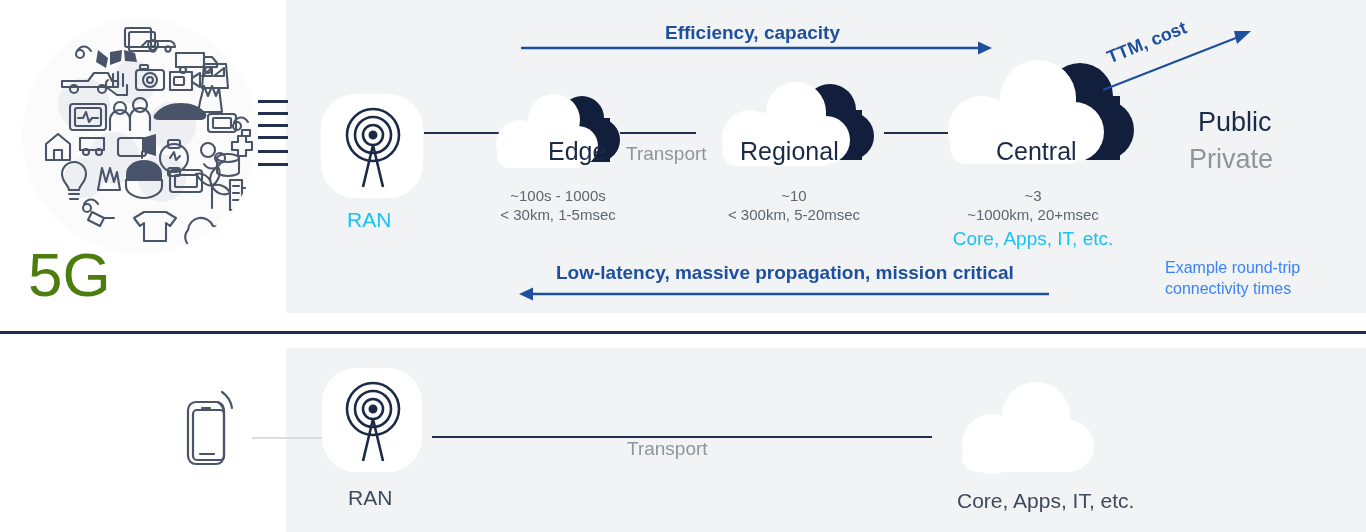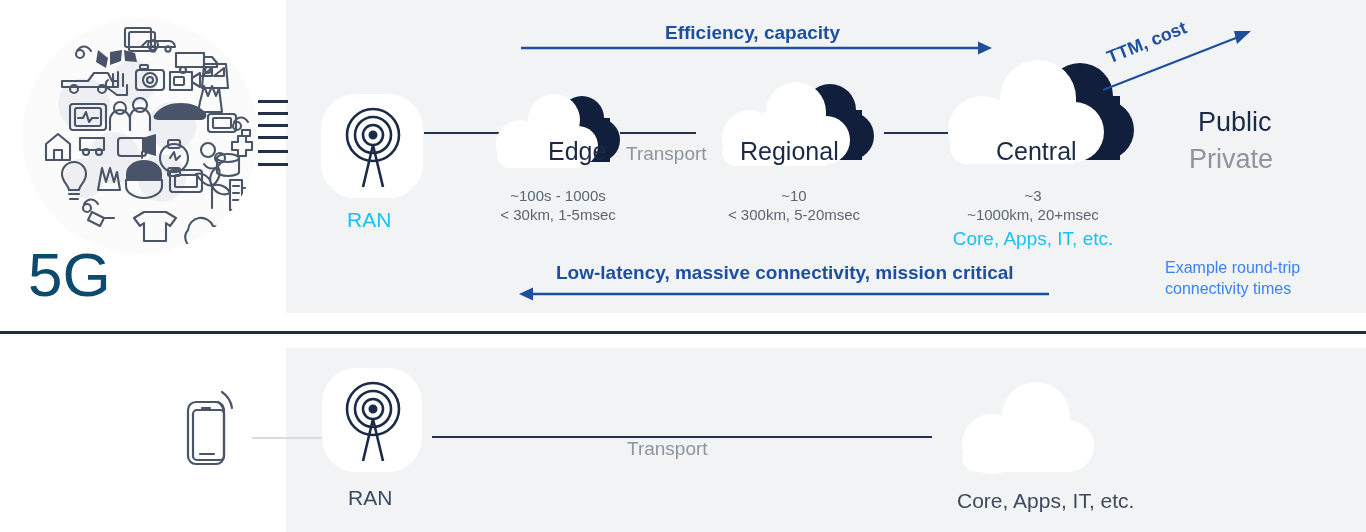--- a/index.html
+++ b/index.html
@@ -15,21 +15,21 @@
   #panel-4g{left:286px;top:348px;width:1080px;height:184px;}
 
   .divider{position:absolute;left:0;top:331px;width:1366px;height:3px;background:#1c2b4a;}
 
   
   .iot-circle{
     position:absolute;left:22px;top:18px;width:236px;height:236px;border-radius:50%;
     background:#fbfbfc;overflow:hidden;
   }
   .gen-label{position:absolute;font-weight:400;letter-spacing:0px;line-height:1;}
-  #label-5g{left:28px;top:244px;font-size:62px;color:#0c4a6e;}
+  #label-5g{left:28px;top:244px;font-size:62px;color:#4d7c0f;}
   #label-4g{left:30px;top:360px;font-size:62px;color:#7f8a99;}
 
   
   .stripe{position:absolute;background:#23304d;height:3px;}
 
   
   .t{position:absolute;white-space:nowrap;}
   .cloudname{font-size:25px;color:#1b2a47;}
   .meta{font-size:15px;color:#5b6670;text-align:center;line-height:1.35;}
   .cyan{color:#18c2f4;}
@@ -329,21 +329,21 @@
   </svg>
   <div class="t ttm" style="left:1108px;top:48px;transform:rotate(-22deg);transform-origin:left center;">TTM, cost</div>
 
   <div class="t publicTxt" style="left:1198px;top:107px;">Public</div>
   <div class="t privateTxt" style="left:1189px;top:144px;">Private</div>
 
   <svg style="position:absolute;left:515px;top:284px;" width="540" height="20">
     <line x1="18" y1="10" x2="534" y2="10" stroke="#1d4f9e" stroke-width="2.4"></line>
     <polygon points="18,3.5 4,10 18,16.5" fill="#1d4f9e"></polygon>
   </svg>
-  <div class="t arrowlabel" style="left:556px;top:262px;">Low-latency, massive connectivity, mission critical</div>
+  <div class="t arrowlabel" style="left:556px;top:262px;">Low-latency, massive propagation, mission critical</div>
 
   <div class="t note" style="left:1165px;top:257px;white-space:normal;width:170px;">Example round-trip</div>
   <div class="t note" style="left:1165px;top:278px;white-space:normal;width:180px;">connectivity times</div>
 
   <svg style="position:absolute;left:180px;top:388px;" width="72" height="82">
     <g fill="none" stroke="#4a5568" stroke-width="2.2" stroke-linecap="round">
       <rect x="8" y="14" width="36" height="62" rx="8"></rect>
       <rect x="13" y="22" width="31" height="50" rx="4"></rect>
       <path d="M22 20 h8"></path>
       <path d="M20 66 h14"></path>

